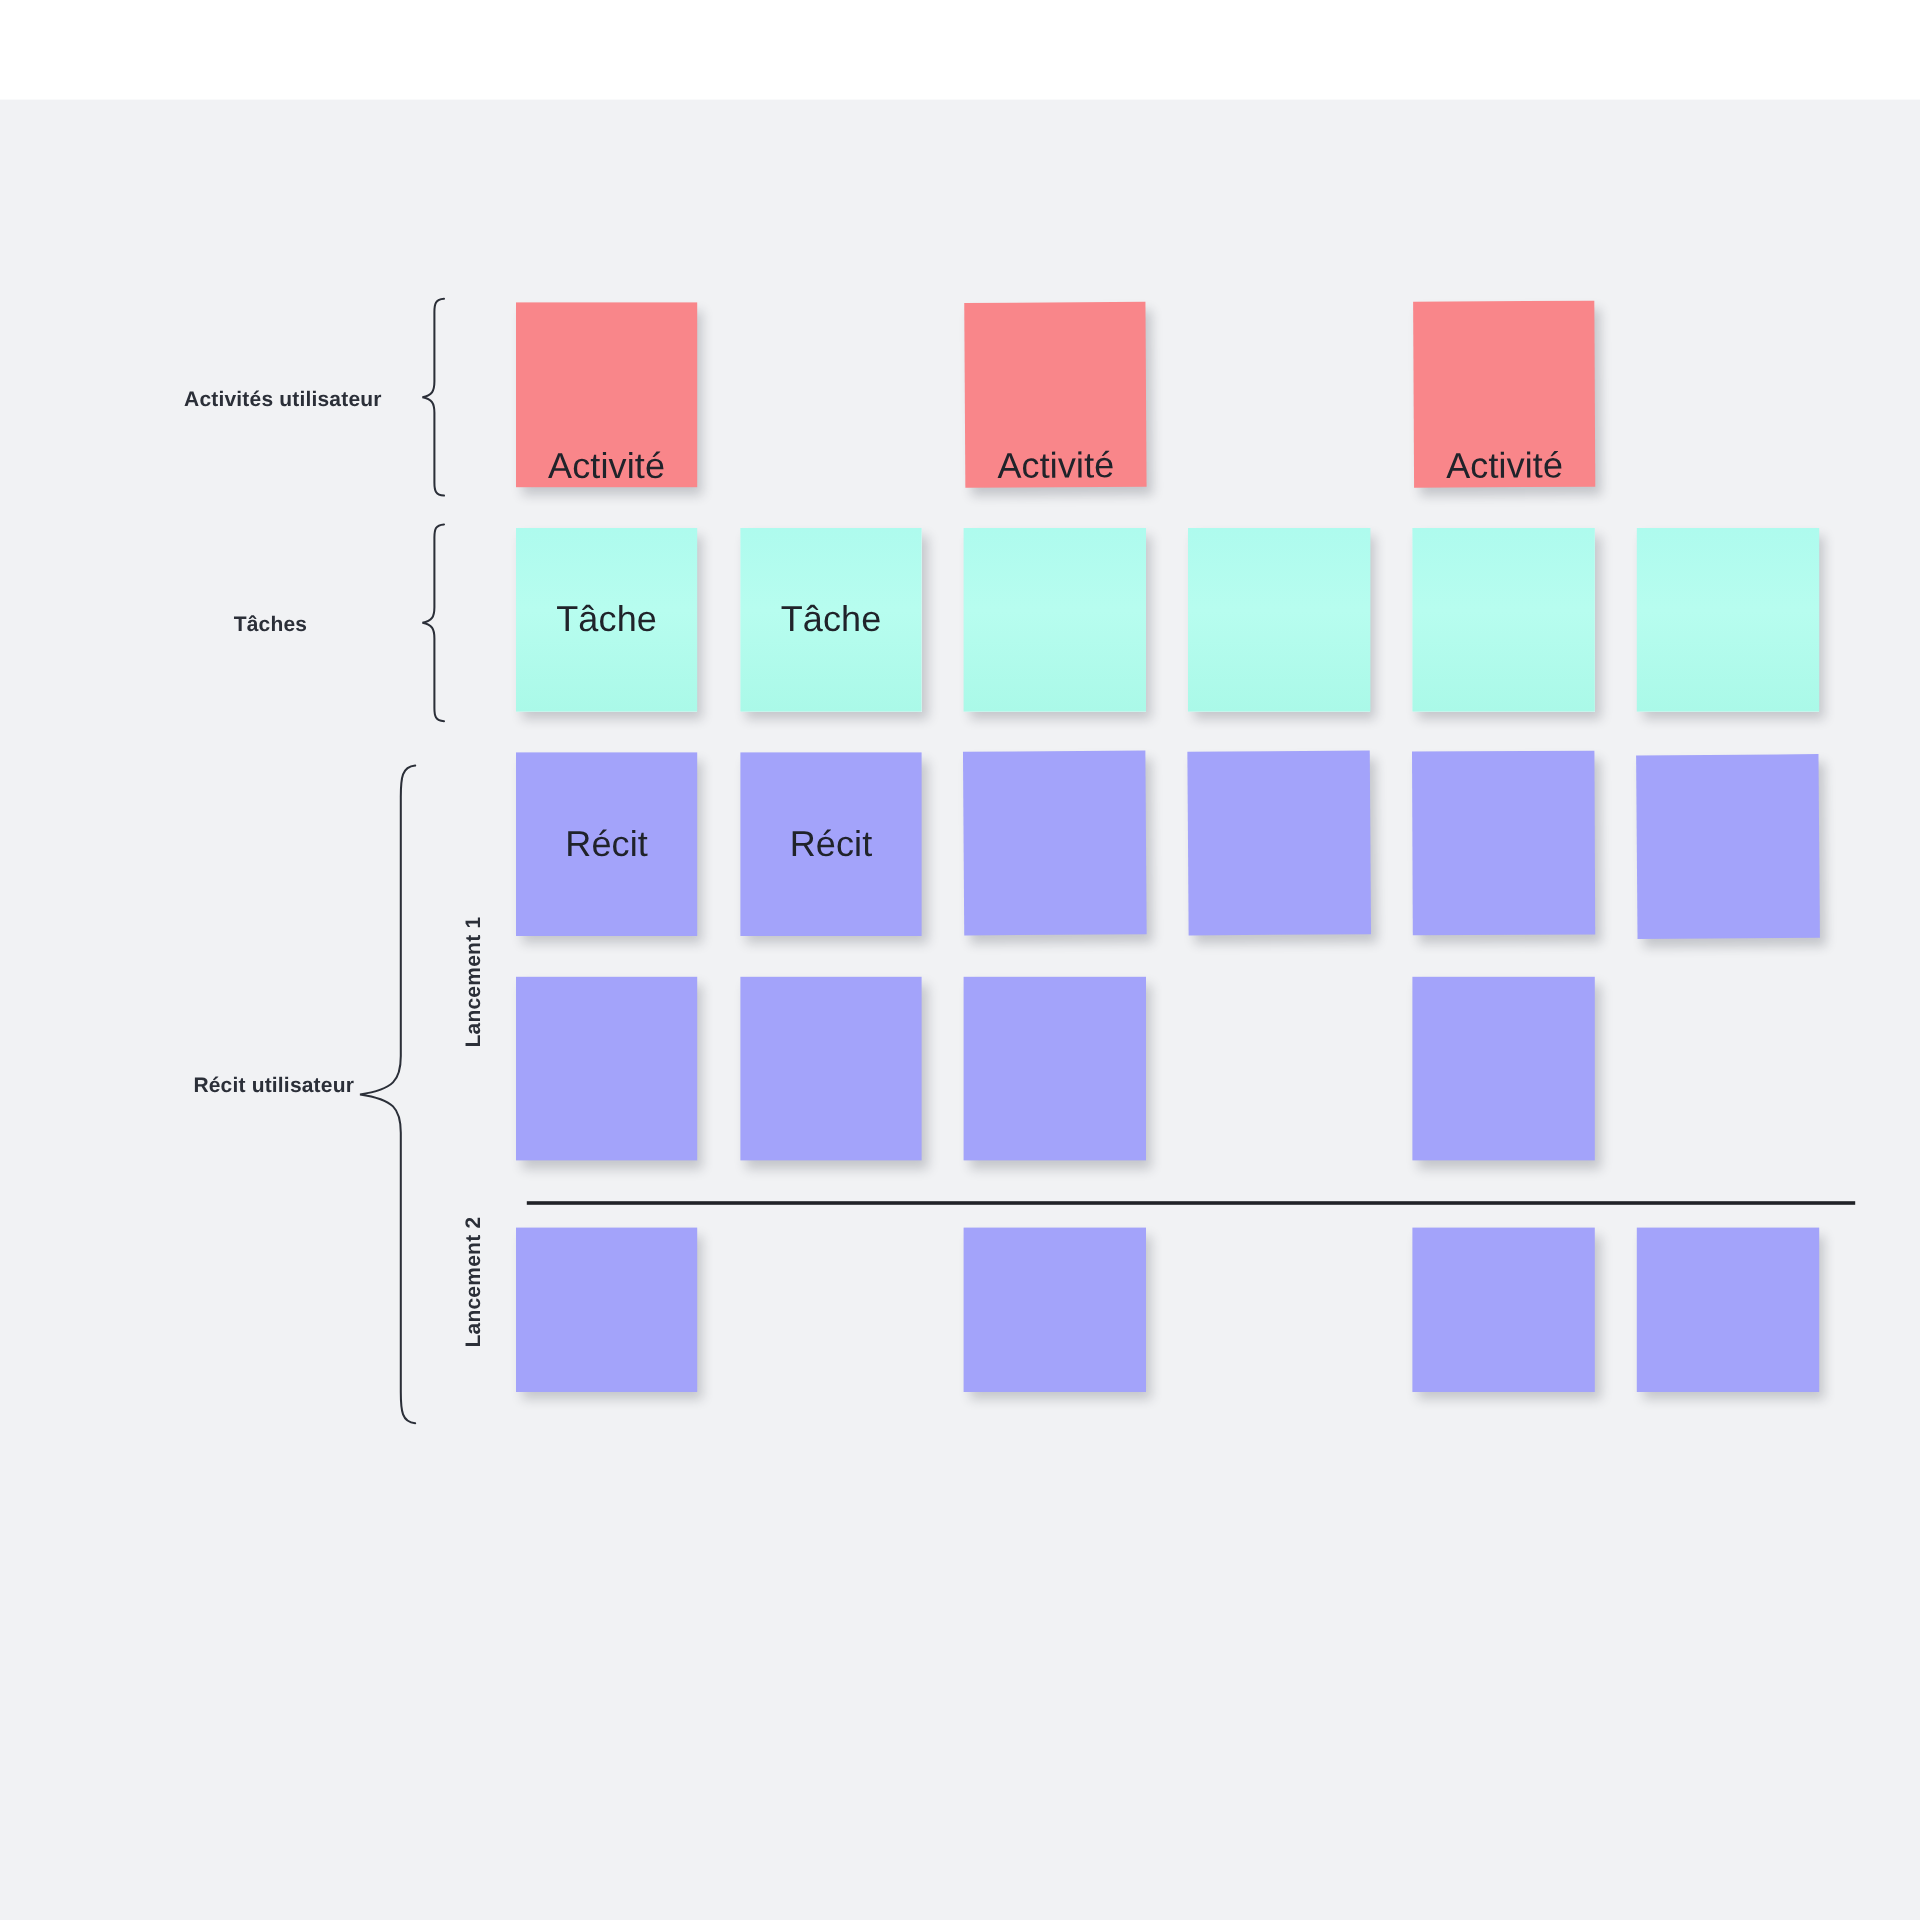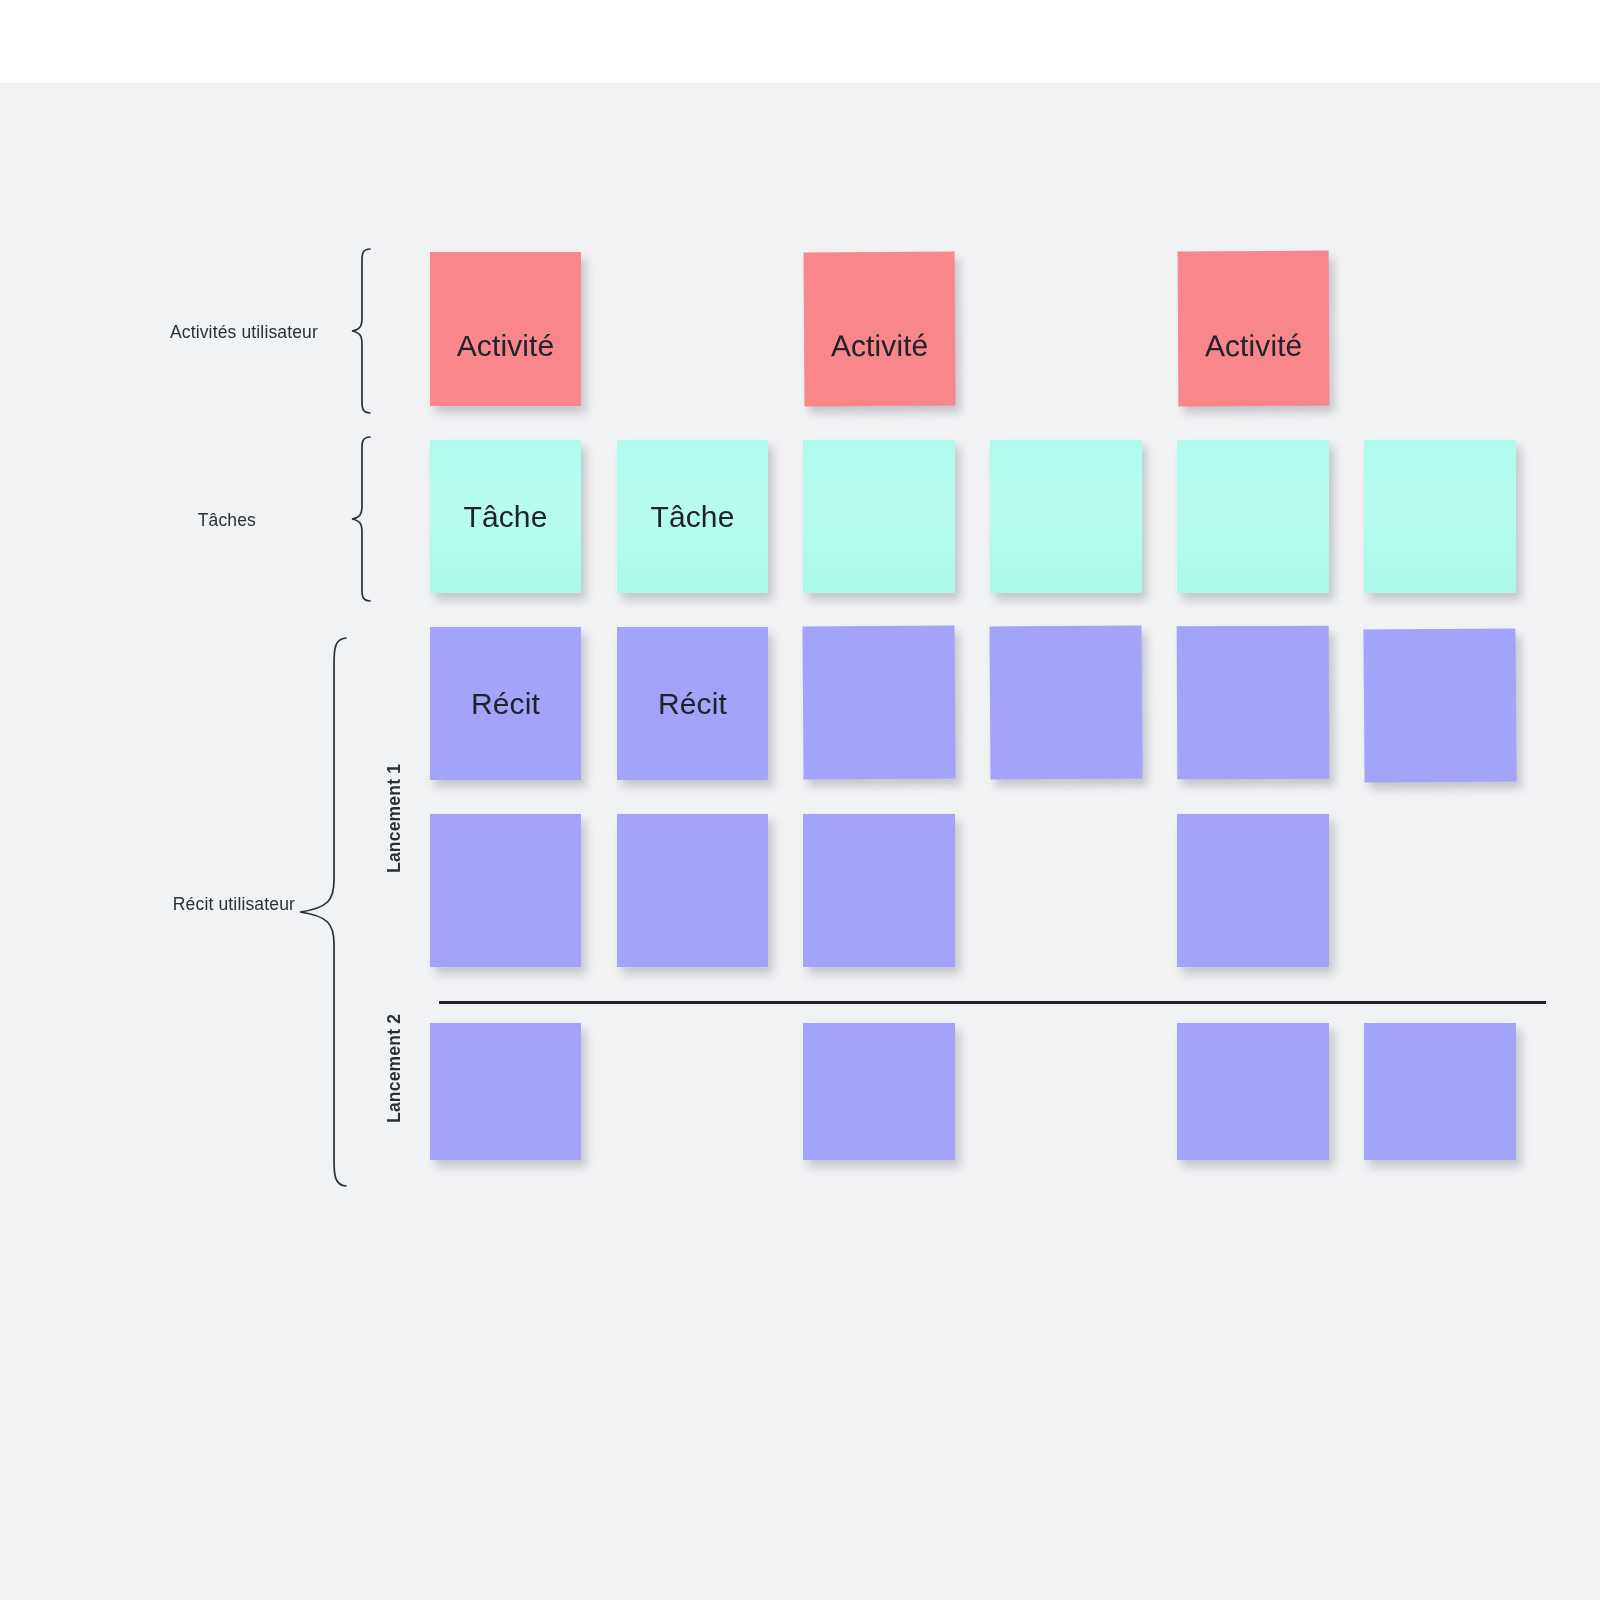--- a/index.html
+++ b/index.html
@@ -31,38 +31,38 @@
     box-sizing: border-box;
     display: flex;
     justify-content: center;
     font-size: 30px;
     color: #20232a;
     letter-spacing: 0.1px;
     box-shadow: 5px 7px 9px rgba(40,45,60,0.22);
   }
   .note.activity {
     background: #f9868a;
-    align-items: center;
+    align-items: flex-end;
     padding-top: 34px;
   }
   .note.task {
     background: linear-gradient(180deg, #aefbee 0%, #b7fdef 45%, #aaf9e8 100%);
     align-items: center;
   }
   .note.story {
     background: #a3a3fa;
     align-items: center;
   }
   .note .label {
     pointer-events: none;
   }
   .row-label {
     position: absolute;
     font-size: 17.5px;
-    font-weight: normal;
+    font-weight: bold;
     color: #2b2f38;
     letter-spacing: 0.15px;
     white-space: nowrap;
     text-align: right;
   }
   .rot-label {
     position: absolute;
     font-size: 17.5px;
     font-weight: bold;
     color: #2b2f38;

